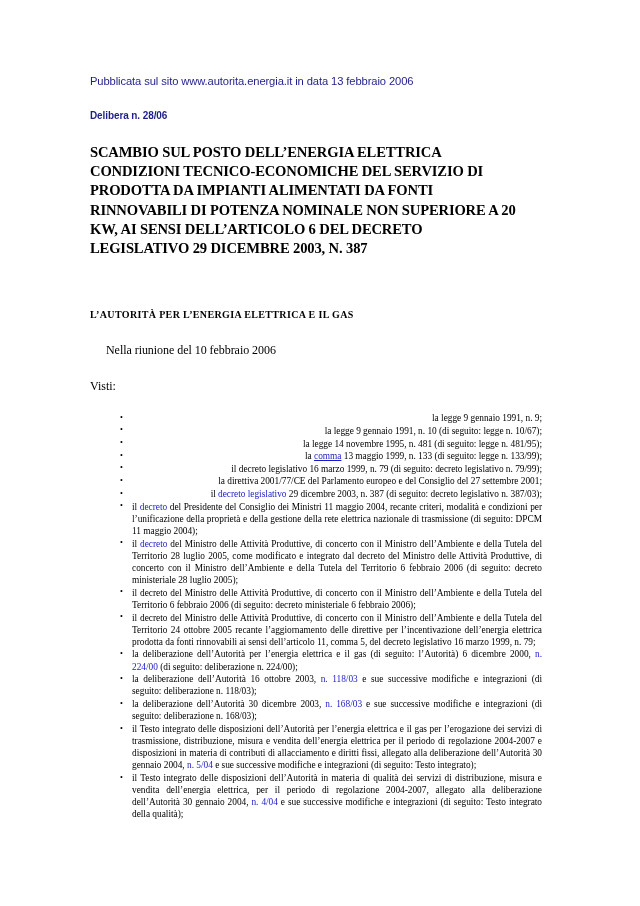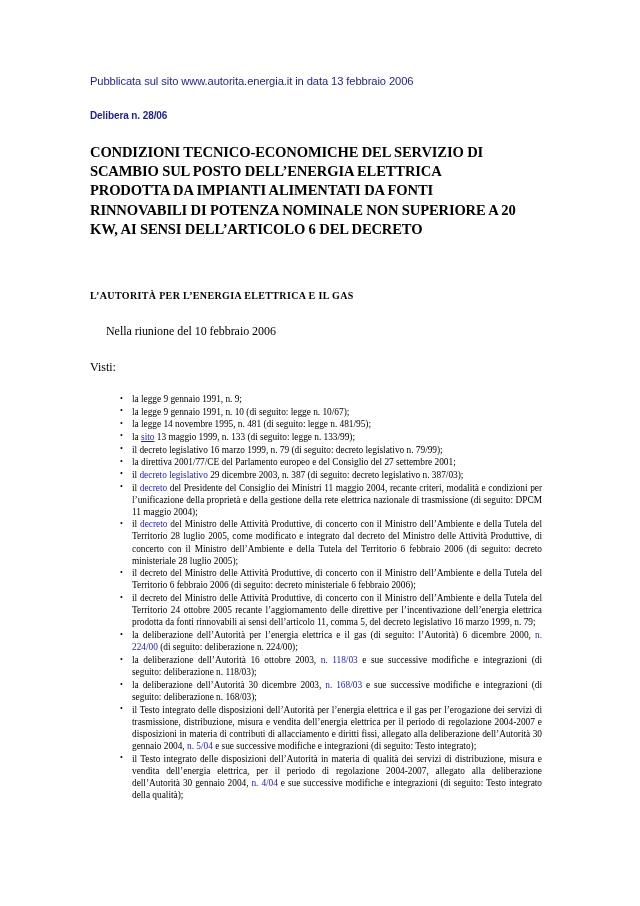--- a/index.html
+++ b/index.html
@@ -115,21 +115,21 @@
     top: -0.5px;
     font-size: 8.2px;
     line-height: 12.05px;
     color: #000000;
   }
   ul.items > li.multi {
     margin-bottom: 0.8px;
   }
   
   ul.items > li.one {
-    text-align: left;
+    text-align: right;
   }
 
   a.lnk,
   span.lnk {
     color: #1b1bc4;
     text-decoration: none;
   }
   span.lnk.u {
     text-decoration: underline;
     text-decoration-thickness: 0.5px;
@@ -139,38 +139,39 @@
 <body>
 
 <div class="page">
   <div class="content">
 
     <p class="pub-line">Pubblicata sul sito www.autorita.energia.it in data 13 febbraio 2006</p>
 
     <h1 class="delibera">Delibera n. 28/06</h1>
 
     <h2 class="doc-title">
+      <span class="tl">SCAMBIO SUL POSTO DELL’ENERGIA ELETTRICA</span>
       <span class="tl">CONDIZIONI TECNICO-ECONOMICHE DEL SERVIZIO DI</span>
-      <span class="tl">SCAMBIO SUL POSTO DELL’ENERGIA ELETTRICA</span>
       <span class="tl">PRODOTTA DA IMPIANTI ALIMENTATI DA FONTI</span>
       <span class="tl">RINNOVABILI DI POTENZA NOMINALE NON SUPERIORE A 20</span>
       <span class="tl">KW, AI SENSI DELL’ARTICOLO 6 DEL DECRETO</span>
+      <span class="tl">LEGISLATIVO 29 DICEMBRE 2003, N. 387</span>
     </h2>
 
     <h3 class="authority">L’AUTORITÀ PER L’ENERGIA ELETTRICA E IL GAS</h3>
 
     <p class="meeting">Nella riunione del 10 febbraio 2006</p>
 
     <p class="visti">Visti:</p>
 
     <ul class="items" id="items-list">
         <li class="one"><span>la legge 9 gennaio 1991, n. 9;</span></li>
         <li class="one"><span>la legge 9 gennaio 1991, n. 10 (di seguito: legge n. 10/67);</span></li>
         <li class="one"><span>la legge 14 novembre 1995, n. 481 (di seguito: legge n. 481/95);</span></li>
-        <li class="one"><span>la </span><span class="lnk u">sito</span><span> 13 maggio 1999, n. 133 (di seguito: legge n. 133/99);</span></li>
+        <li class="one"><span>la </span><span class="lnk u">comma</span><span> 13 maggio 1999, n. 133 (di seguito: legge n. 133/99);</span></li>
         <li class="one"><span>il decreto legislativo 16 marzo 1999, n. 79 (di seguito: decreto legislativo n. 79/99);</span></li>
         <li class="one"><span>la direttiva 2001/77/CE del Parlamento europeo e del Consiglio del 27 settembre 2001;</span></li>
         <li class="one"><span>il </span><span class="lnk">decreto legislativo</span><span> 29 dicembre 2003, n. 387 (di seguito: decreto legislativo n. 387/03);</span></li>
         <li class="multi"><span>il </span><span class="lnk">decreto</span><span> del Presidente del Consiglio dei Ministri 11 maggio 2004, recante criteri, modalità e condizioni per l’unificazione della proprietà e della gestione della rete elettrica nazionale di trasmissione (di seguito: DPCM 11 maggio 2004);</span></li>
         <li class="multi"><span>il </span><span class="lnk">decreto</span><span> del Ministro delle Attività Produttive, di concerto con il Ministro dell’Ambiente e della Tutela del Territorio 28 luglio 2005, come modificato e integrato dal decreto del Ministro delle Attività Produttive, di concerto con il Ministro dell’Ambiente e della Tutela del Territorio 6 febbraio 2006 (di seguito: decreto ministeriale 28 luglio 2005);</span></li>
         <li class="multi"><span>il decreto del Ministro delle Attività Produttive, di concerto con il Ministro dell’Ambiente e della Tutela del Territorio 6 febbraio 2006 (di seguito: decreto ministeriale 6 febbraio 2006);</span></li>
         <li class="multi"><span>il decreto del Ministro delle Attività Produttive, di concerto con il Ministro dell’Ambiente e della Tutela del Territorio 24 ottobre 2005 recante l’aggiornamento delle direttive per l’incentivazione dell’energia elettrica prodotta da fonti rinnovabili ai sensi dell’articolo 11, comma 5, del decreto legislativo 16 marzo 1999, n. 79;</span></li>
         <li class="multi"><span>la deliberazione dell’Autorità per l’energia elettrica e il gas (di seguito: l’Autorità) 6 dicembre 2000, </span><span class="lnk">n. 224/00</span><span> (di seguito: deliberazione n. 224/00);</span></li>
         <li class="multi"><span>la deliberazione dell’Autorità 16 ottobre 2003, </span><span class="lnk">n. 118/03</span><span> e sue successive modifiche e integrazioni (di seguito: deliberazione n. 118/03);</span></li>
         <li class="multi"><span>la deliberazione dell’Autorità 30 dicembre 2003, </span><span class="lnk">n. 168/03</span><span> e sue successive modifiche e integrazioni (di seguito: deliberazione n. 168/03);</span></li>

